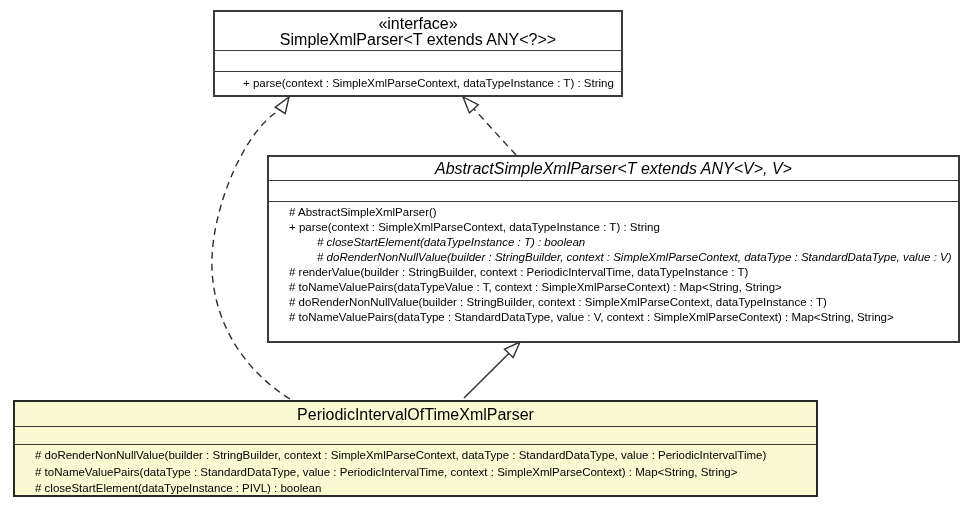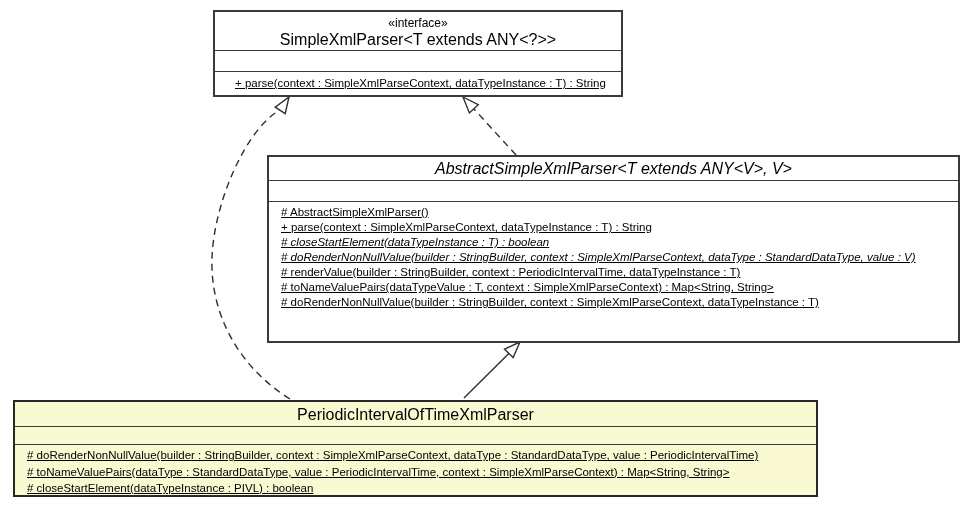--- a/index.html
+++ b/index.html
@@ -6,27 +6,27 @@
   body { width:979px; height:509px; font-family:"Liberation Sans","DejaVu Sans",sans-serif; color:#000; }
   .canvas { position:relative; width:979px; height:509px; overflow:hidden; background:#fff; }
   .arrows { position:absolute; left:0; top:0; width:979px; height:509px; }
 
   .classbox { position:absolute; box-sizing:border-box; background:#ffffff; border:2px solid #3a3a3a; }
   .classbox.hl { background:#FAFAD2; border-color:#282828; }
 
   .compartment { box-sizing:border-box; }
   .titlec { display:flex; flex-direction:column; justify-content:center; align-items:center; }
   .cname { font-size:16px; line-height:15px; white-space:nowrap; }
-  .stereo { font-size:12px; line-height:17px; white-space:nowrap; }
+  .stereo { font-size:16px; line-height:17px; white-space:nowrap; }
   .attrs { border-top:1.5px solid #3a3a3a; }
-  .methods { border-top:1.5px solid #3a3a3a; padding:3px 0 0 12px; overflow:hidden;text-decoration:underline; }
+  .methods { border-top:1.5px solid #3a3a3a; padding:3px 0 0 20px; overflow:hidden; }
   .methods.vcenter { display:flex; align-items:center; padding-top:0; }
   .m { font-size:11.5px; line-height:15px; white-space:nowrap; }
   .m.tall { line-height:16.5px; }
-  .it { font-style:italic; }
+  .it { font-style:italic;margin-left:28px; }
   .itname { font-style:italic; }
 </style>
 </head>
 <body>
 
 <div class="canvas">
 
   <svg class="arrows" width="979" height="509" viewBox="0 0 979 509" xmlns="http://www.w3.org/2000/svg">
 
     <path d="M 290 399 C 237 366, 210 312, 212 258 C 214 202, 246 129, 280 110" fill="none" stroke="#2e2e2e" stroke-width="1.4" stroke-dasharray="7 5"></path>
@@ -56,20 +56,21 @@
     </div>
     <div class="compartment attrs" style="height:21px;"></div>
     <div class="compartment methods" style="height:140px;">
       <div class="m"># AbstractSimpleXmlParser()</div>
       <div class="m">+ parse(context : SimpleXmlParseContext, dataTypeInstance : T) : String</div>
       <div class="m it"># closeStartElement(dataTypeInstance : T) : boolean</div>
       <div class="m it"># doRenderNonNullValue(builder : StringBuilder, context : SimpleXmlParseContext, dataType : StandardDataType, value : V)</div>
       <div class="m"># renderValue(builder : StringBuilder, context : PeriodicIntervalTime, dataTypeInstance : T)</div>
       <div class="m"># toNameValuePairs(dataTypeValue : T, context : SimpleXmlParseContext) : Map&lt;String, String&gt;</div>
       <div class="m"># doRenderNonNullValue(builder : StringBuilder, context : SimpleXmlParseContext, dataTypeInstance : T)</div>
+      <div class="m"># toNameValuePairs(dataType : StandardDataType, value : V, context : SimpleXmlParseContext) : Map&lt;String, String&gt;</div>
     </div>
   </div>
 
   <div class="classbox hl" style="left:13px; top:400px; width:805px; height:97px;">
     <div class="compartment titlec" style="height:24px;justify-content:center;">
       <div class="cname">PeriodicIntervalOfTimeXmlParser</div>
     </div>
     <div class="compartment attrs" style="height:18px;"></div>
     <div class="compartment methods" style="height:51px; padding-top:2px;">
       <div class="m tall"># doRenderNonNullValue(builder : StringBuilder, context : SimpleXmlParseContext, dataType : StandardDataType, value : PeriodicIntervalTime)</div>

